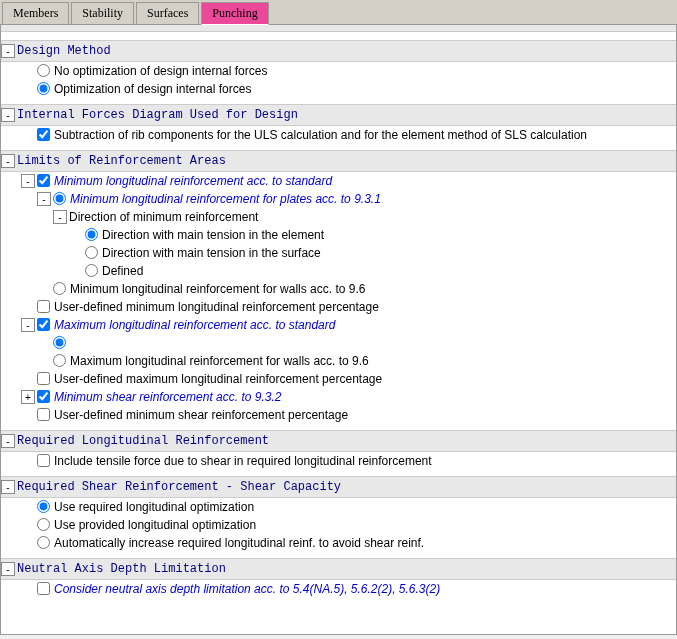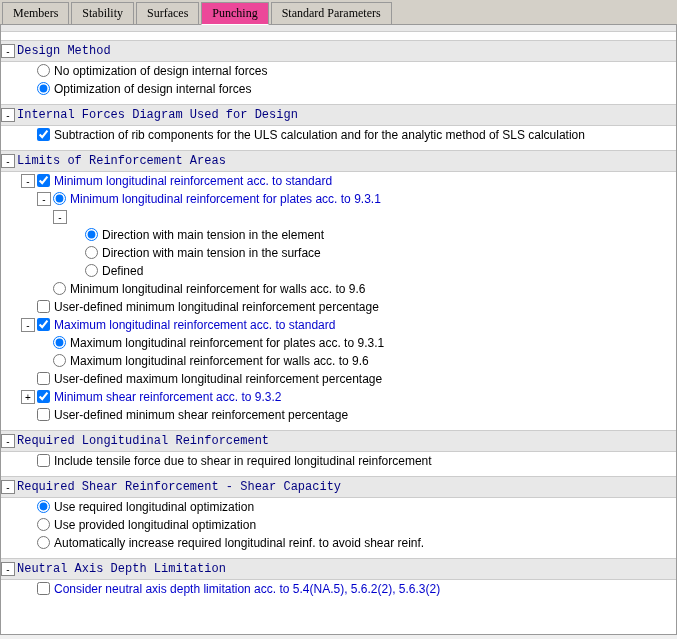--- a/index.html
+++ b/index.html
@@ -122,41 +122,41 @@
     }
 
     .item-label {
       font-size: 12px;
       color: #000;
       line-height: 16px;
     }
 
     .item-label.blue {
       color: #0000cc;
+      font-style: italic;
     }
 
     .section-title {
       font-size: 12px;
       color: #000080;
       font-weight: normal;
       line-height: 16px;
       font-family: Liberation Mono, monospace;
     }
   </style>
 </head>
 <body>
 
 <div>
 
   <div class="tab-bar">
   <div class="tab">Members</div>
       <div class="tab">Stability</div>
       <div class="tab">Surfaces</div>
       <div class="tab active">Punching</div>
-      <div class="tab">Standard Parameters</div>
     </div>
 
   <div class="content-area">
     <div class="section-header-main">
       <span></span>
     </div>
     <div class="tree">
     <div>
           <div class="tree-item section-group indent-0">
             <span class="expander">-</span>
@@ -175,41 +175,42 @@
         </div>
         <div style="height: 2px;"></div>
         <div>
           <div class="tree-item section-group indent-0">
             <span class="expander">-</span>
             <span class="section-title">Internal Forces Diagram Used for Design</span>
           </div>
           <div class="tree-item indent-1">
             <span class="spacer-exp"></span>
             <input type="checkbox" class="checkbox-input" checked="" style="">
-            <span class="item-label">Subtraction of rib components for the ULS calculation and for the analytic method of SLS calculation</span>
+            <span class="item-label">Subtraction of rib components for the ULS calculation and for the element method of SLS calculation</span>
           </div>
         </div>
         <div style="height: 2px;"></div>
         <div>
           <div class="tree-item section-group indent-0">
             <span class="expander">-</span>
             <span class="section-title">Limits of Reinforcement Areas</span>
           </div>
           <div class="tree-item indent-1">
             <span class="expander">-</span>
             <input type="checkbox" class="checkbox-input" checked="" style="">
             <span class="item-label blue">Minimum longitudinal reinforcement acc. to standard</span>
           </div>
           <div class="tree-item indent-2">
             <span class="expander">-</span>
             <input type="radio" class="radio-input" checked="" style="">
             <span class="item-label blue">Minimum longitudinal reinforcement for plates acc. to 9.3.1</span>
           </div>
           <div class="tree-item indent-3">
             <span class="expander">-</span>
+            <span class="item-label">Direction of minimum reinforcement</span>
           </div>
           <div class="tree-item indent-4">
             <span class="spacer-exp"></span>
             <input type="radio" class="radio-input" checked="" style="">
             <span class="item-label">Direction with main tension in the element</span>
           </div>
           <div class="tree-item indent-4">
             <span class="spacer-exp"></span>
             <input type="radio" class="radio-input" style="">
             <span class="item-label">Direction with main tension in the surface</span>
@@ -230,21 +231,20 @@
             <span class="item-label">User-defined minimum longitudinal reinforcement percentage</span>
           </div>
           <div class="tree-item indent-1">
             <span class="expander">-</span>
             <input type="checkbox" class="checkbox-input" checked="" style="">
             <span class="item-label blue">Maximum longitudinal reinforcement acc. to standard</span>
           </div>
           <div class="tree-item indent-2">
             <span class="spacer-exp"></span>
             <input type="radio" class="radio-input" checked="" style="">
-            <span class="item-label">Maximum longitudinal reinforcement for plates acc. to 9.3.1</span>
           </div>
           <div class="tree-item indent-2">
             <span class="spacer-exp"></span>
             <input type="radio" class="radio-input" style="">
             <span class="item-label">Maximum longitudinal reinforcement for walls acc. to 9.6</span>
           </div>
           <div class="tree-item indent-1">
             <span class="spacer-exp"></span>
             <input type="checkbox" class="checkbox-input" style="">
             <span class="item-label">User-defined maximum longitudinal reinforcement percentage</span>

